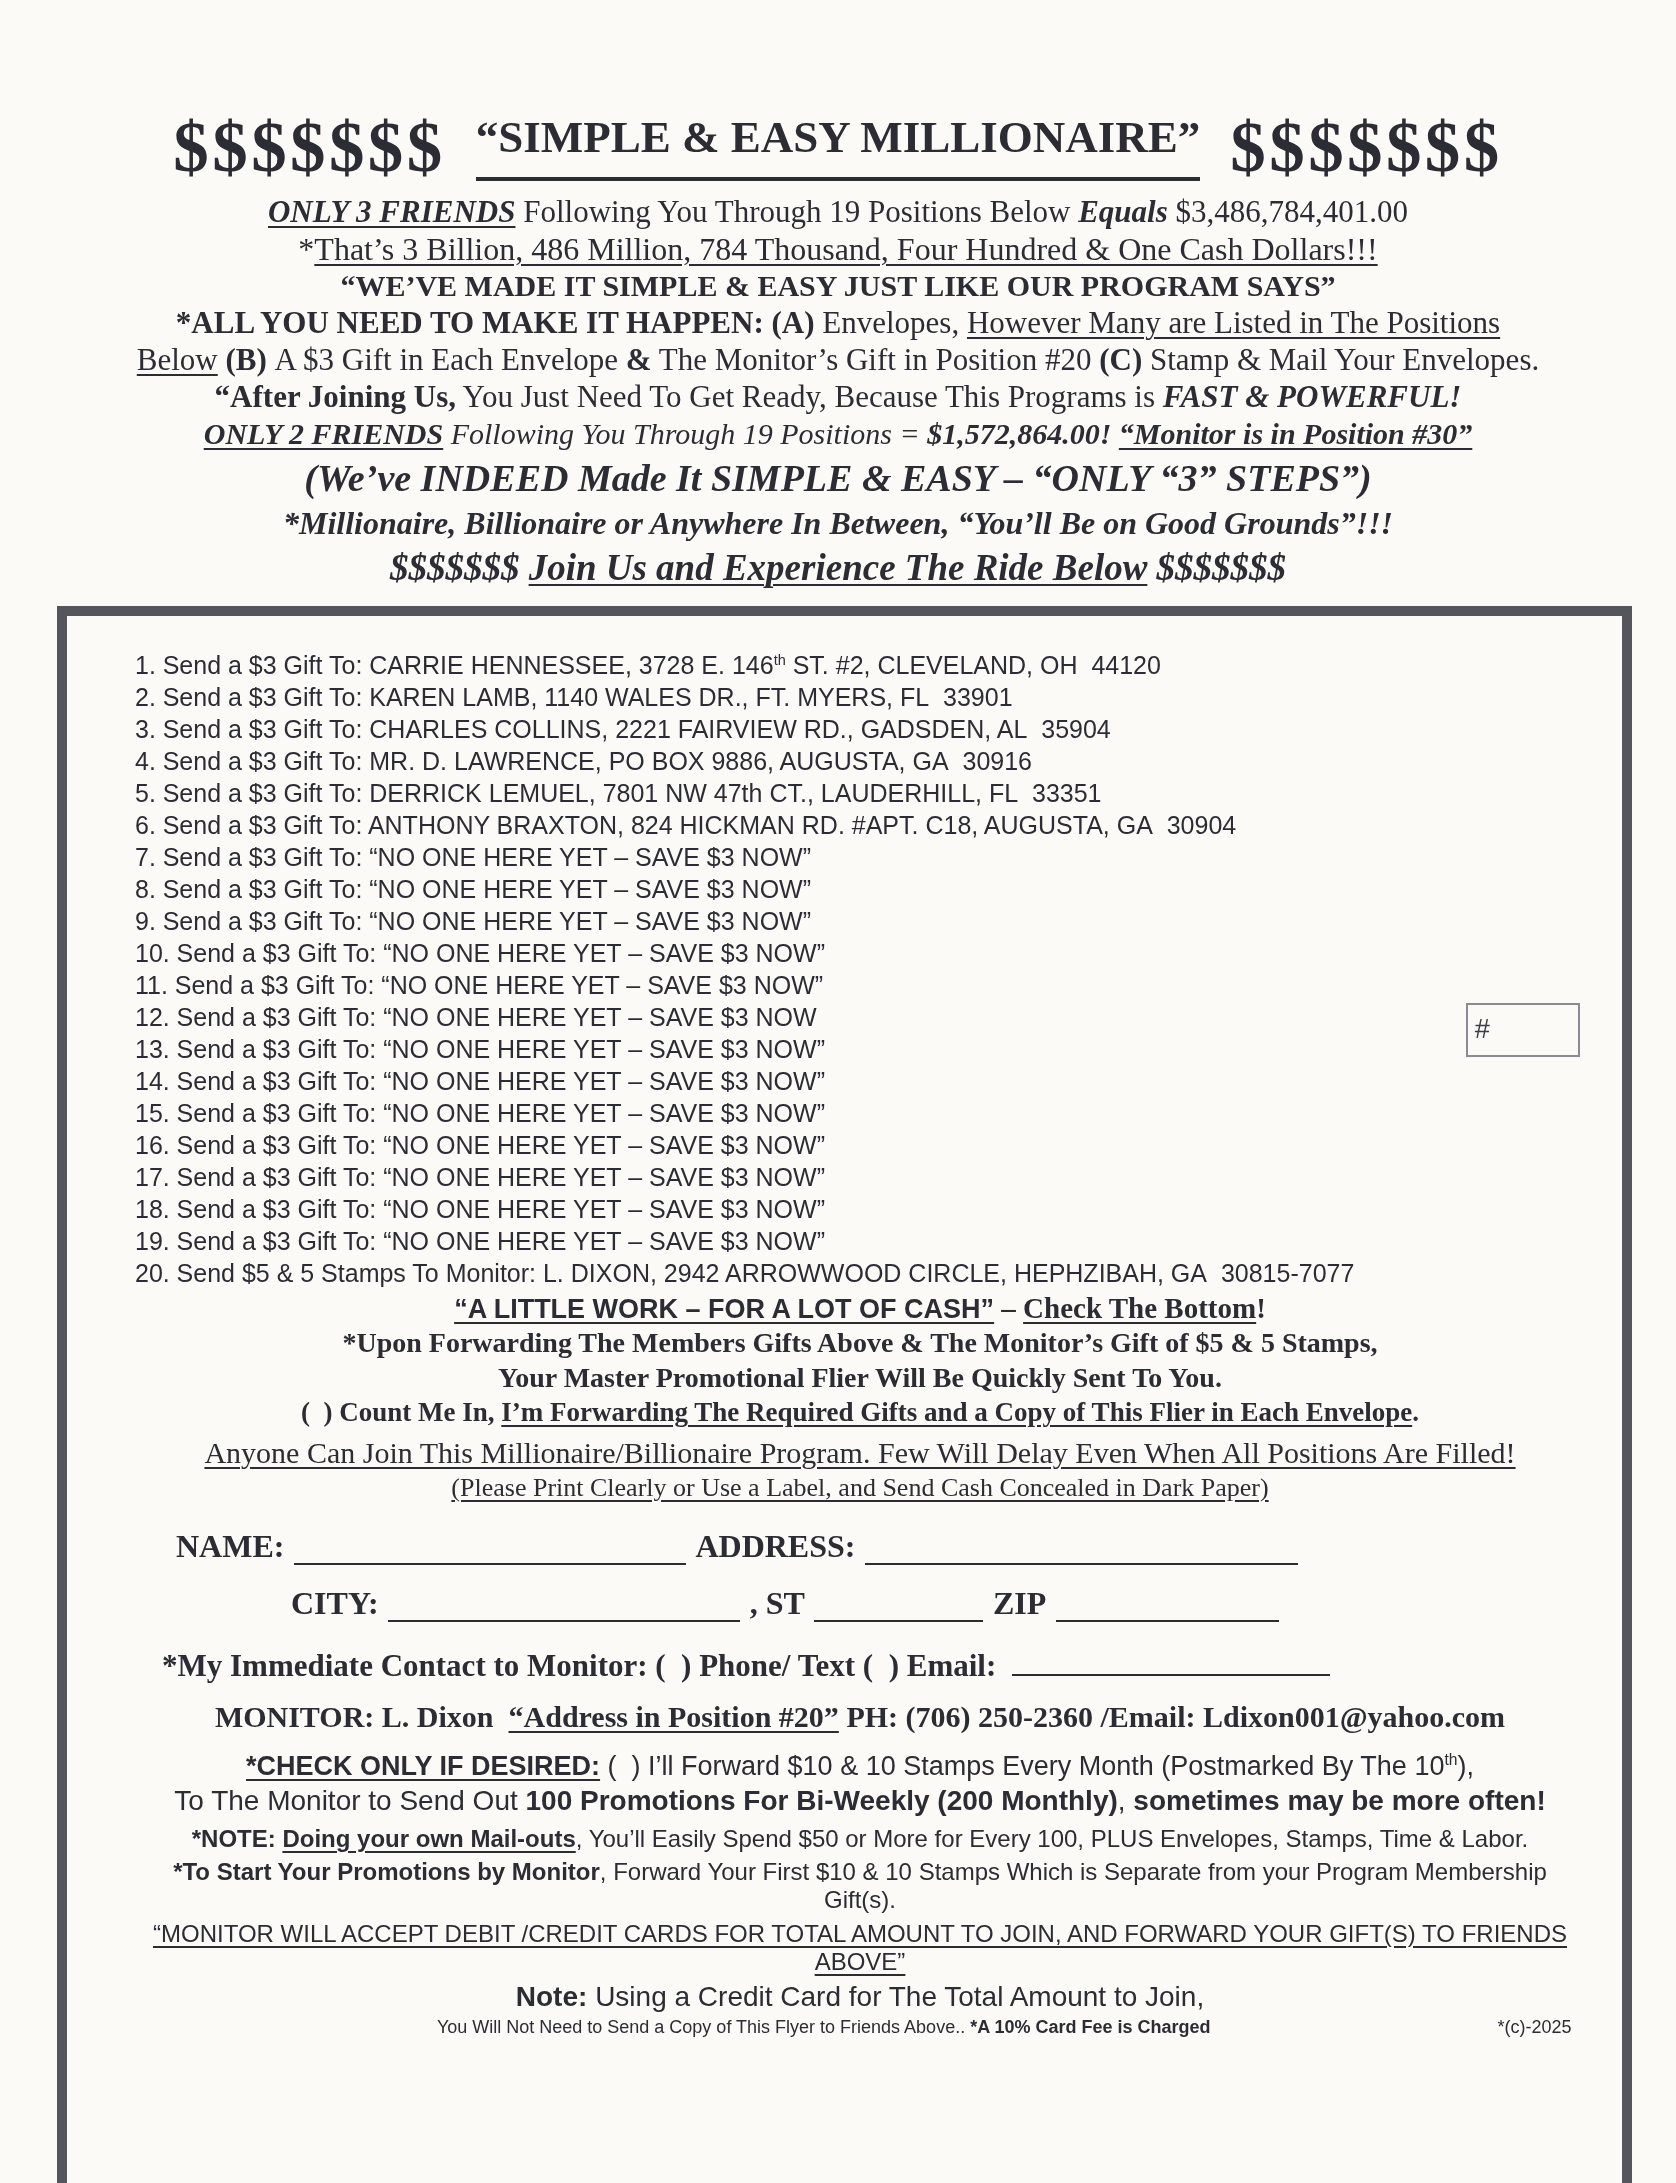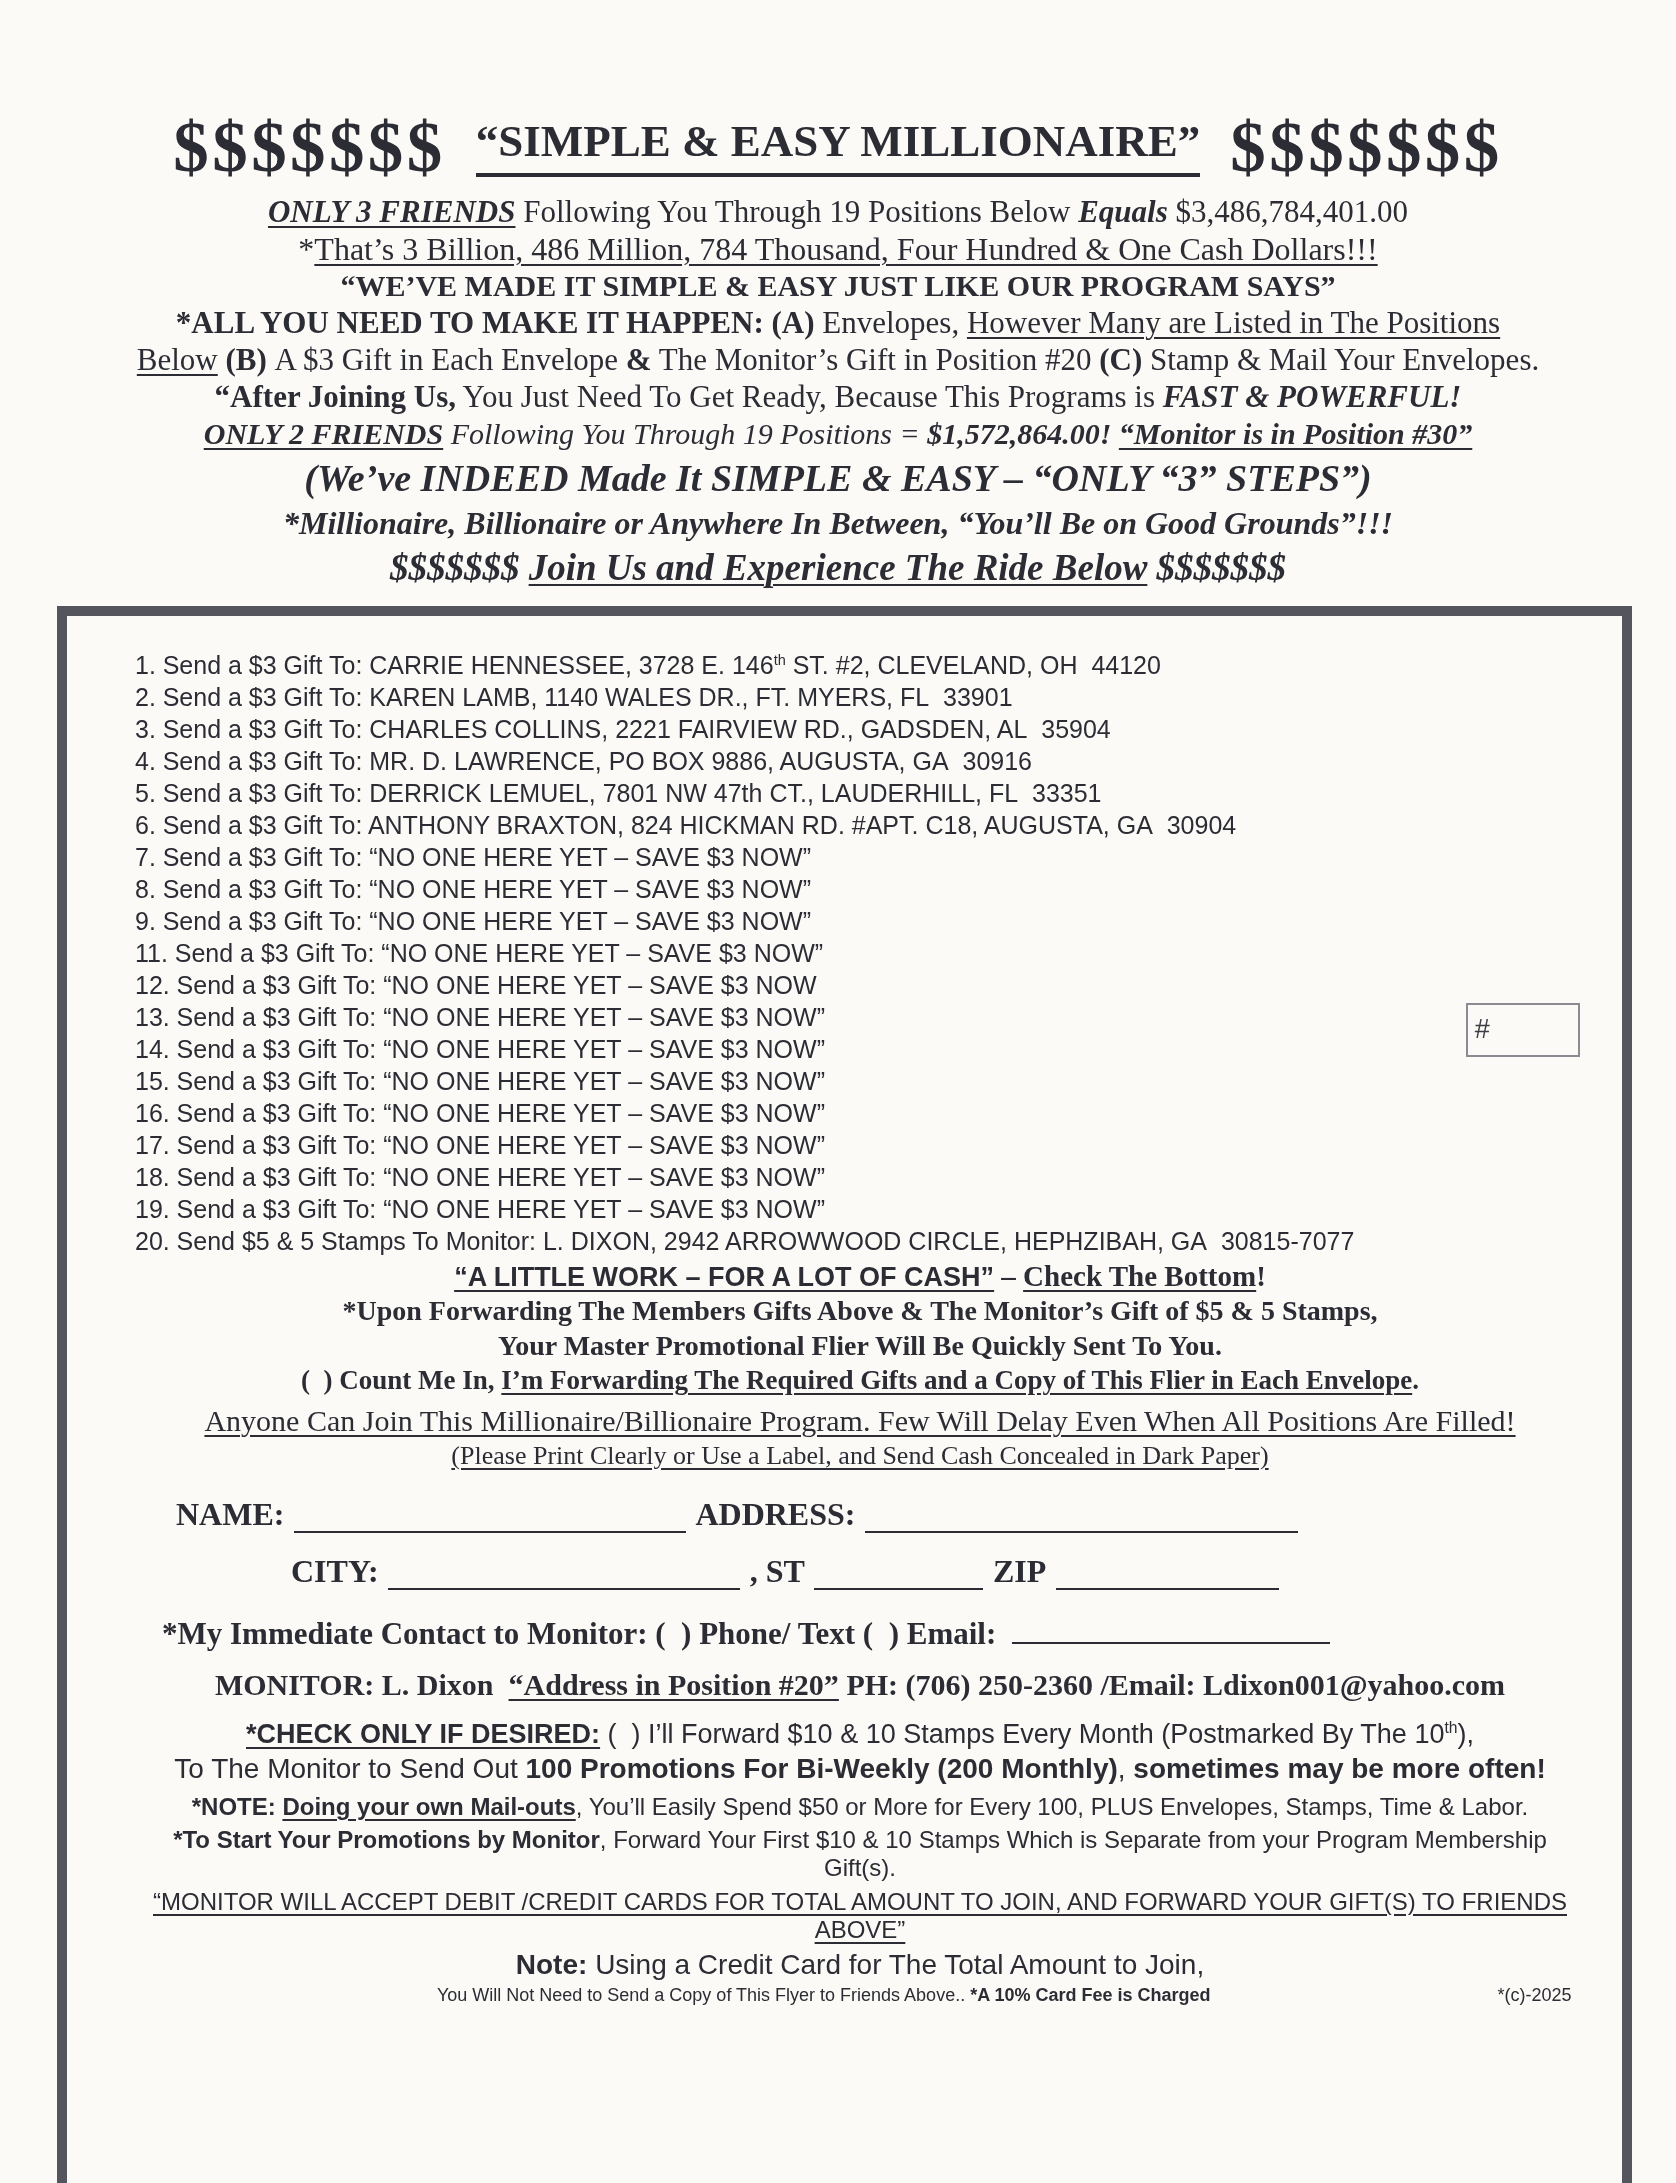--- a/index.html
+++ b/index.html
@@ -12,21 +12,21 @@
   .i{font-style:italic}
   .u{text-decoration:underline;text-decoration-thickness:2px;text-underline-offset:4px;}
   .sup{vertical-align:super;font-size:58%;}
   .sans{font-family:"Liberation Sans", sans-serif;}
 
   
   .hdr{text-align:center;padding-top:112px;}
   .title-row{display:flex;justify-content:center;align-items:center;gap:30px;}
   .dollars{font-family:"Liberation Serif",serif;font-weight:bold;font-size:71px;line-height:1;letter-spacing:3.4px;}
   .main-title{font-family:"Liberation Serif",serif;font-weight:bold;font-size:45px;line-height:1.05;
-              border-bottom:4px solid currentColor;padding-bottom:8px;text-align:right;}
+              border-bottom:4px solid currentColor;padding-bottom:16px;text-align:right;}
   .hl{line-height:1.2;}
   .hl2{font-size:31px;margin-top:9.5px;}
   .hl3{font-size:32px;}
   .hl4{font-size:30px;}
   .hl5,.hl6,.hl7{font-size:31px;}
   .hl8{font-size:30px;}
   .hl9{font-size:38px;line-height:1.28;margin-top:2.7px;}
   .hl10{font-size:32px;line-height:1.3;}
   .hl11{font-size:37px;line-height:1.25;}
 
@@ -123,20 +123,23 @@
           </li>
 
           <li class="pos">
             <span class="pnum">8.</span><span class="ptext"><span>Send a $3 Gift To: “NO ONE HERE YET – SAVE $3 NOW”</span></span>
           </li>
 
           <li class="pos">
             <span class="pnum">9.</span><span class="ptext"><span>Send a $3 Gift To: “NO ONE HERE YET – SAVE $3 NOW”</span></span>
           </li>
 
+          <li class="pos">
+            <span class="pnum">10.</span><span class="ptext"><span>Send a $3 Gift To: “NO ONE HERE YET – SAVE $3 NOW”</span></span>
+          </li>
 
           <li class="pos">
             <span class="pnum">11.</span><span class="ptext"><span>Send a $3 Gift To: “NO ONE HERE YET – SAVE $3 NOW”</span></span>
           </li>
 
           <li class="pos">
             <span class="pnum">12.</span><span class="ptext"><span>Send a $3 Gift To: “NO ONE HERE YET – SAVE $3 NOW</span></span>
           </li>
 
           <li class="pos">

